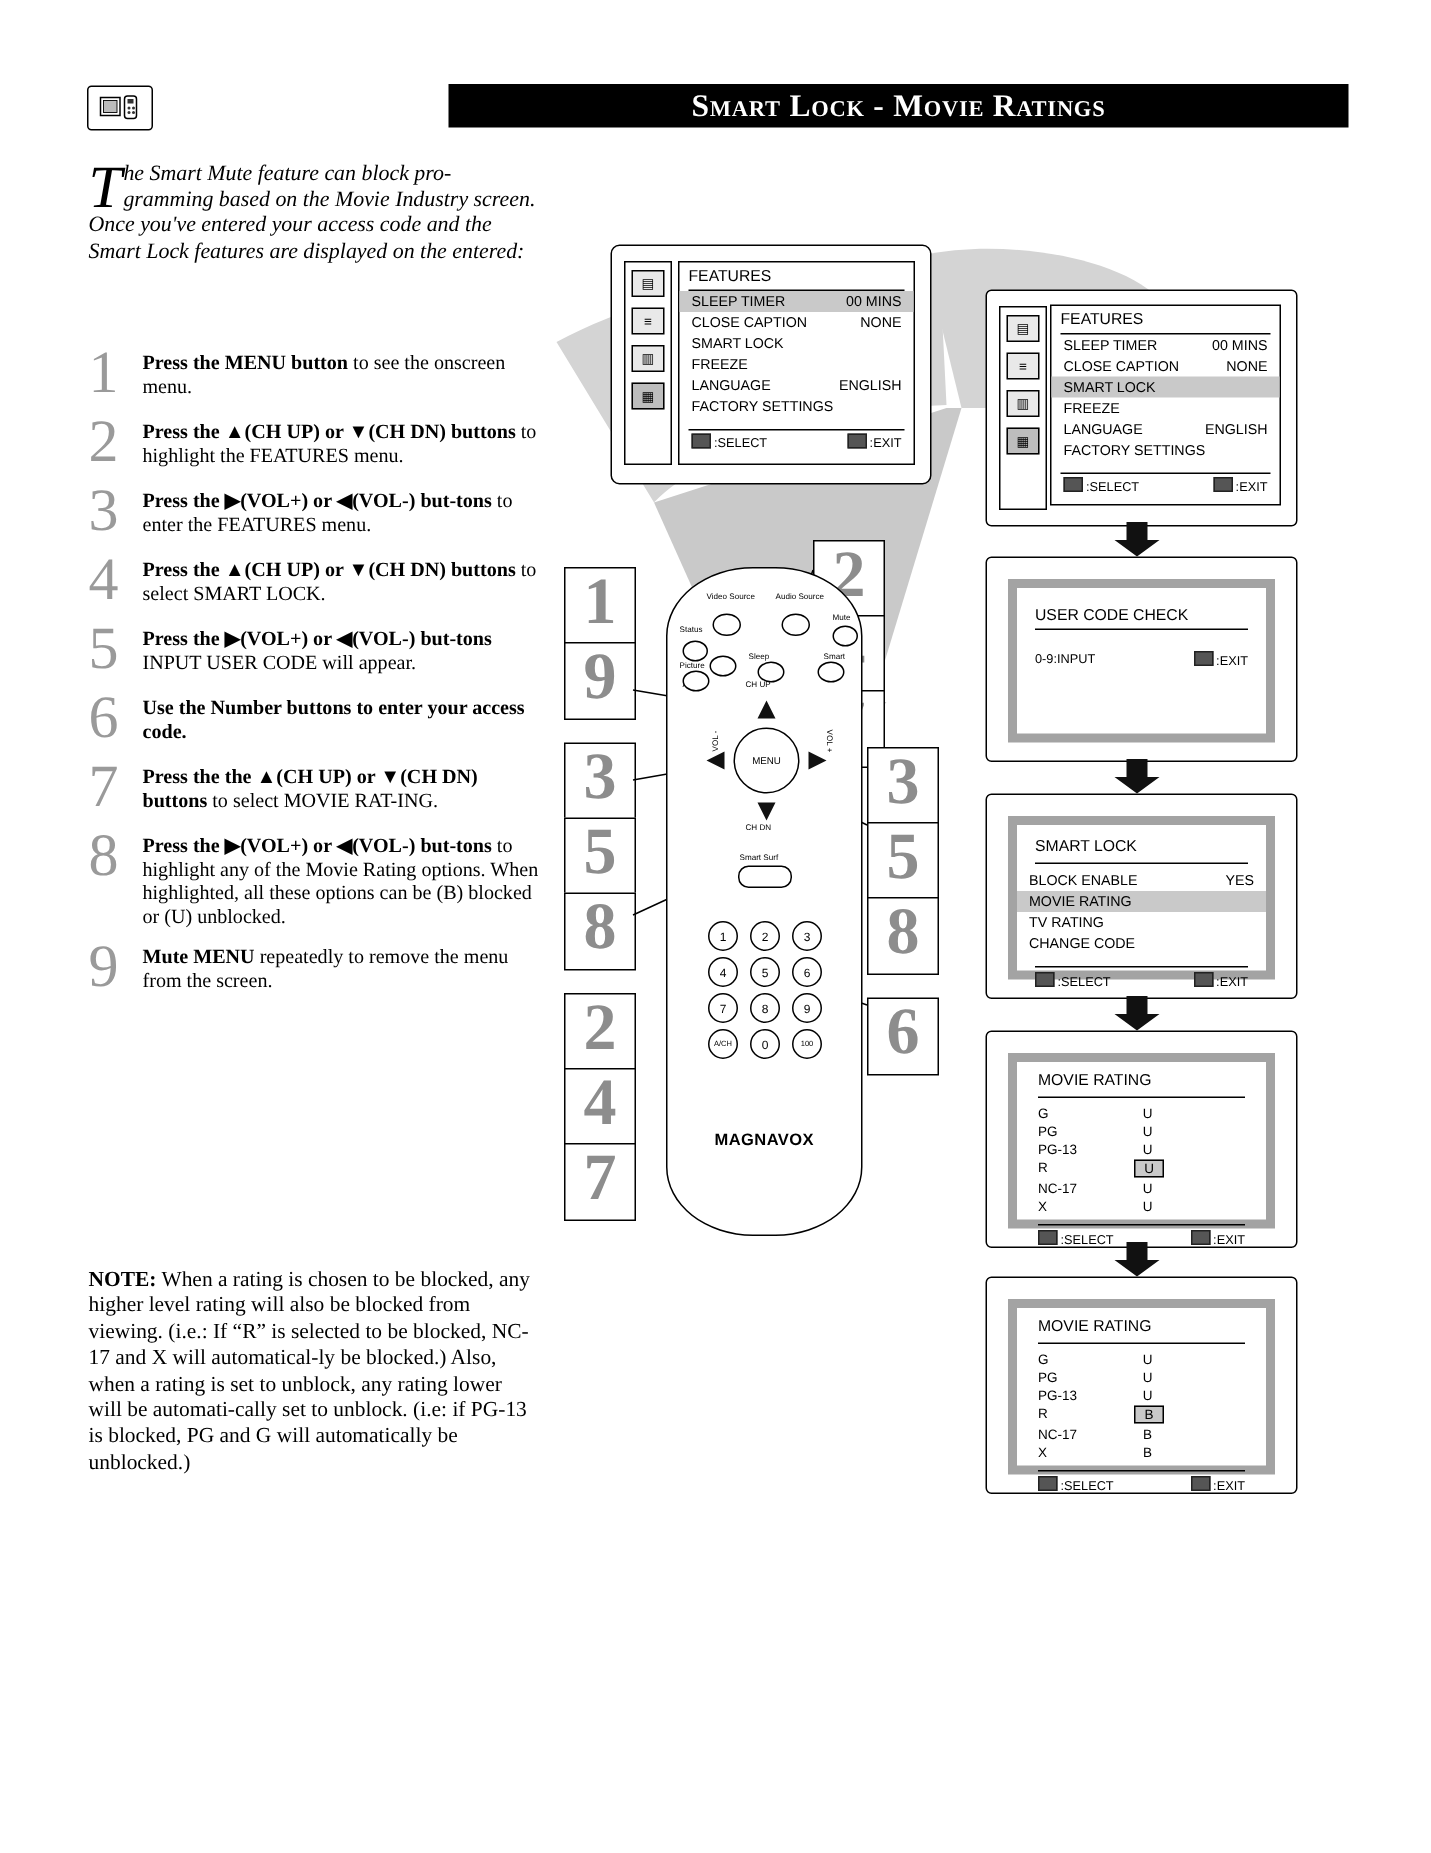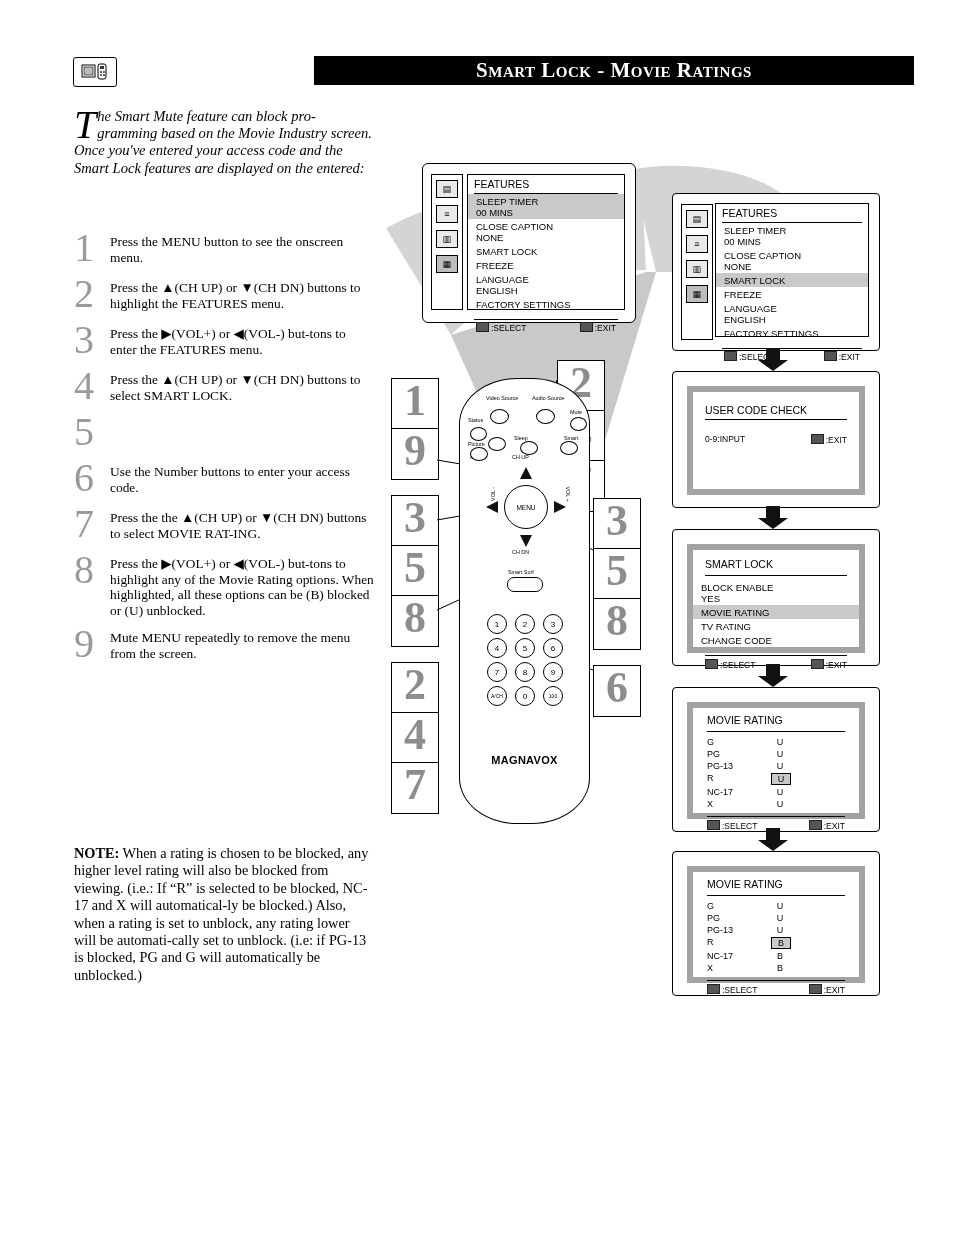--- a/index.html
+++ b/index.html
@@ -1,21 +1,21 @@
 <!DOCTYPE html>
 <html><head>
 <meta charset="utf-8">
 <style>
   html,body{margin:0;padding:0;}
   body{
     width:954px;height:1235px;background:#fff;
     font-family:"Liberation Serif", serif;
     position:relative;overflow:hidden;
   }
-  .page{position:absolute;left:16px;top:0;width:938px;height:1235px;}
+  .page{position:absolute;left:1px;top:0;width:938px;height:1235px;}
 
   
   .hdr-icon{
     position:absolute;left:57px;top:57px;width:42px;height:28px;
     border:1px solid #000;border-radius:3px;background:#fff;
     display:flex;align-items:center;justify-content:center;
   }
   .hdr-bar{
     position:absolute;left:298px;top:56px;width:600px;height:29px;
     background:#000;color:#fff;
@@ -41,21 +41,21 @@
   .steps{position:absolute;left:58px;top:228px;width:300px;}
   .step{display:flex;margin-bottom:6px;}
   .step .num{
     width:36px;flex:0 0 36px;text-align:left;
     font-size:40px;line-height:40px;color:#9a9a9a;
     font-family:"Liberation Serif", serif;
   }
   .step .txt{
     font-size:13.4px;line-height:15.6px;padding-top:6px;
   }
-  .step .txt b{font-weight:normal;}
+  .step .txt b{font-weight:bold;}
 
   
   .note{
     position:absolute;left:58px;top:845px;width:300px;
     font-size:14.3px;line-height:17.4px;
   }
   .note b{font-weight:bold;}
 
   
   .pageno{
@@ -67,21 +67,21 @@
   .osd{
     position:absolute;background:#fff;border:1px solid #000;
     font-family:"Liberation Sans", sans-serif;
   }
   .osd .title{
     font-size:10.5px;padding:3px 6px;
   }
   .osd .rule{height:1px;background:#000;margin:0 6px;}
   .osd .row{
     display:flex;justify-content:space-between;
-    font-size:9.5px;padding:1.5px 8px;flex-direction:column;
+    font-size:9.5px;padding:1.5px 8px;
   }
   .osd .row.hl{background:#c9c9c9;}
   .osd .foot{
     display:flex;justify-content:space-between;
     font-size:8.5px;padding:2px 8px 3px 8px;
   }
   .ic{
     display:inline-block;width:11px;height:8px;background:#555;
     border:1px solid #222;margin-right:2px;vertical-align:-1px;
   }
@@ -192,20 +192,21 @@
       <div class="step">
         <div class="num">3</div>
         <div class="txt"><b>Press the ▶(VOL+) or ◀(VOL-) but-tons</b> to enter the FEATURES menu.</div>
       </div>
       <div class="step">
         <div class="num">4</div>
         <div class="txt"><b>Press the ▲(CH UP) or ▼(CH DN) buttons</b> to select SMART LOCK.</div>
       </div>
       <div class="step">
         <div class="num">5</div>
+        <div class="txt"><b>Press the ▶(VOL+) or ◀(VOL-) but-tons</b> INPUT USER CODE will appear.</div>
       </div>
       <div class="step">
         <div class="num">6</div>
         <div class="txt"><b>Use the Number buttons to enter your access code.</b></div>
       </div>
       <div class="step">
         <div class="num">7</div>
         <div class="txt"><b>Press the the ▲(CH UP) or ▼(CH DN) buttons</b> to select MOVIE RAT-ING.</div>
       </div>
       <div class="step">

